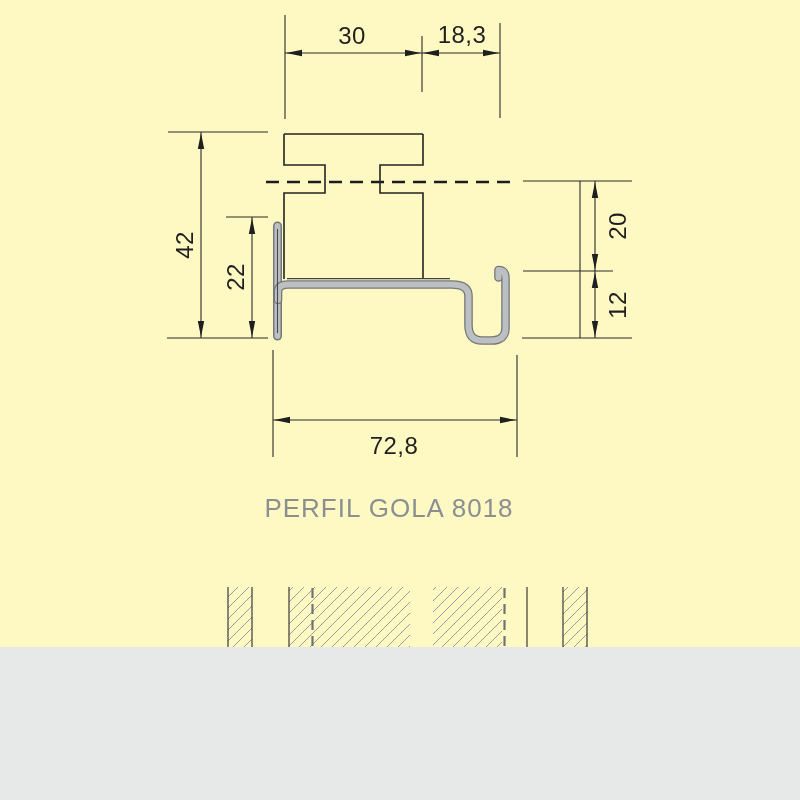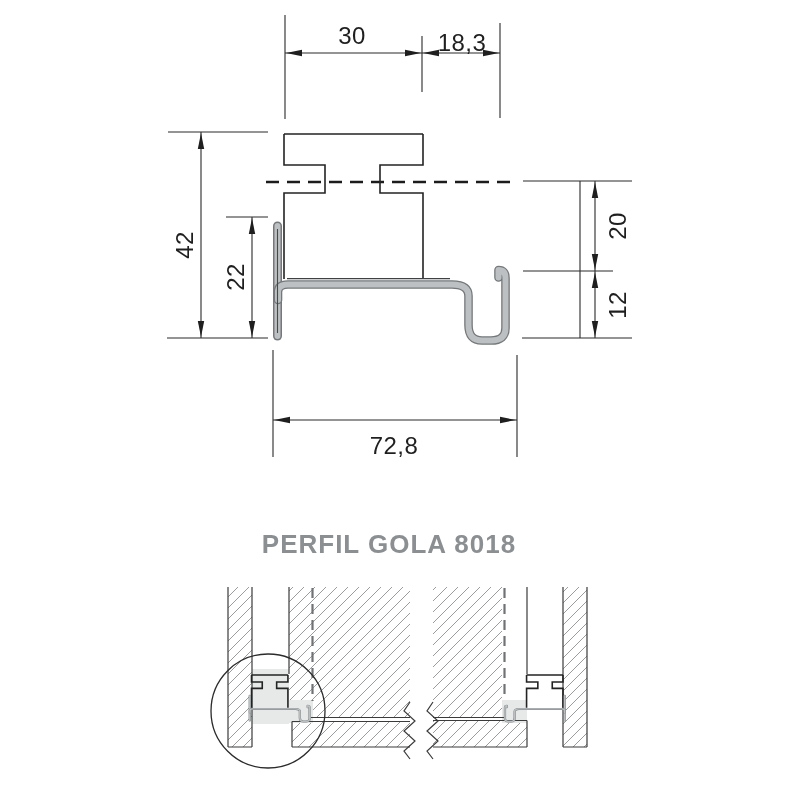--- a/index.html
+++ b/index.html
@@ -1,23 +1,23 @@
 <!DOCTYPE html>
 <html><head>
 <meta charset="utf-8">
 <style>
   html,body{margin:0;padding:0;background:#e7e9e9;}
-  .stage{position:relative;width:800px;height:800px;background:#ffffff;overflow:hidden;
+  .stage{position:relative;width:800px;height:647px;background:#fef9c3;overflow:hidden;
          font-family:"Liberation Sans",sans-serif;}
   .stage svg{position:absolute;left:0;top:0;}
   .dim{position:absolute;font-size:24px;color:#1f1f1f;letter-spacing:.5px;white-space:nowrap;
        transform:translate(-50%,-50%);}
   .dim.v{transform:translate(-50%,-50%) rotate(-90deg);}
-  .title{position:absolute;font-size:26px;font-weight:bold;color:#8b8f92;letter-spacing:1px;
-         white-space:nowrap;transform:translate(-50%,-50%);margin-top:36px;}
+  .title{position:absolute;font-size:26px;font-weight:normal;color:#8b8f92;letter-spacing:1px;
+         white-space:nowrap;transform:translate(-50%,-50%);}
 </style>
 </head>
 <body>
 
 <div class="stage">
 
   <svg width="800" height="800" viewBox="0 0 800 800">
     <defs>
       <pattern id="hatch" width="11" height="11" patternUnits="userSpaceOnUse">
         <path d="M0 11 L11 0 M-2.75 2.75 L2.75 -2.75 M8.25 13.75 L13.75 8.25" stroke="#999da0" stroke-width="1" fill="none"></path>
@@ -92,21 +92,21 @@
       <rect x="502" y="700" width="25" height="23" fill="#e7e9e9"></rect>
       <path d="M527,587 V674 M563,587 V747 M587,587 V747 M563,747 H587
                M433,717.5 H505 M433,720.5 H527 M527,720.5 V747 M433,747 H527" fill="none" stroke="#3b3b3b" stroke-width="1.2"></path>
       <polyline points="433,702 427,711 438,721 427,731 438,741 427,751 433,759" fill="none" stroke="#3b3b3b" stroke-width="1.2"></polyline>
       <path d="M504.5,588 V696" fill="none" stroke="#6f7375" stroke-width="2.2" stroke-dasharray="10 6"></path>
       <use href="#psheet" transform="translate(637.4,644.9) scale(-0.262,0.225)"></use>
     </g>
   </svg>
 
   <div class="dim" style="left:352px;top:36px;">30</div>
-  <div class="dim" style="left:462px;top:35px;margin-top:8px;">18,3</div>
+  <div class="dim" style="left:462px;top:35px;">18,3</div>
   <div class="dim v" style="left:185px;top:245px;">42</div>
   <div class="dim v" style="left:236px;top:277px;">22</div>
   <div class="dim v" style="left:618px;top:226px;">20</div>
   <div class="dim v" style="left:618px;top:305px;">12</div>
   <div class="dim" style="left:394px;top:446px;">72,8</div>
 
   <div class="title" style="left:389px;top:508px;">PERFIL GOLA 8018</div>
 
 </div>
 

